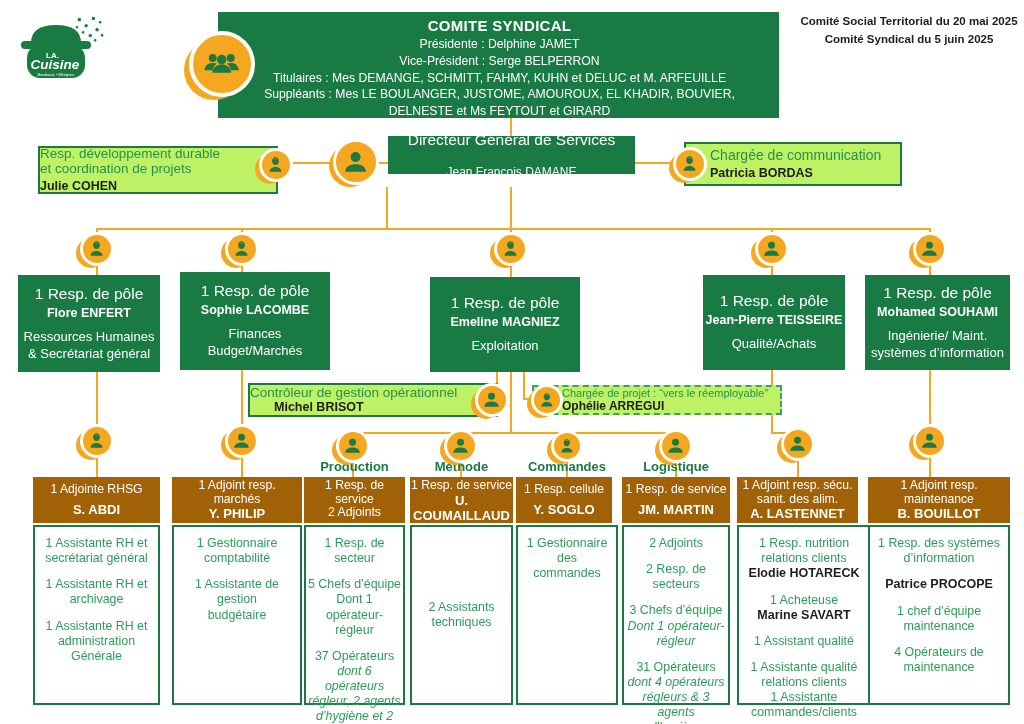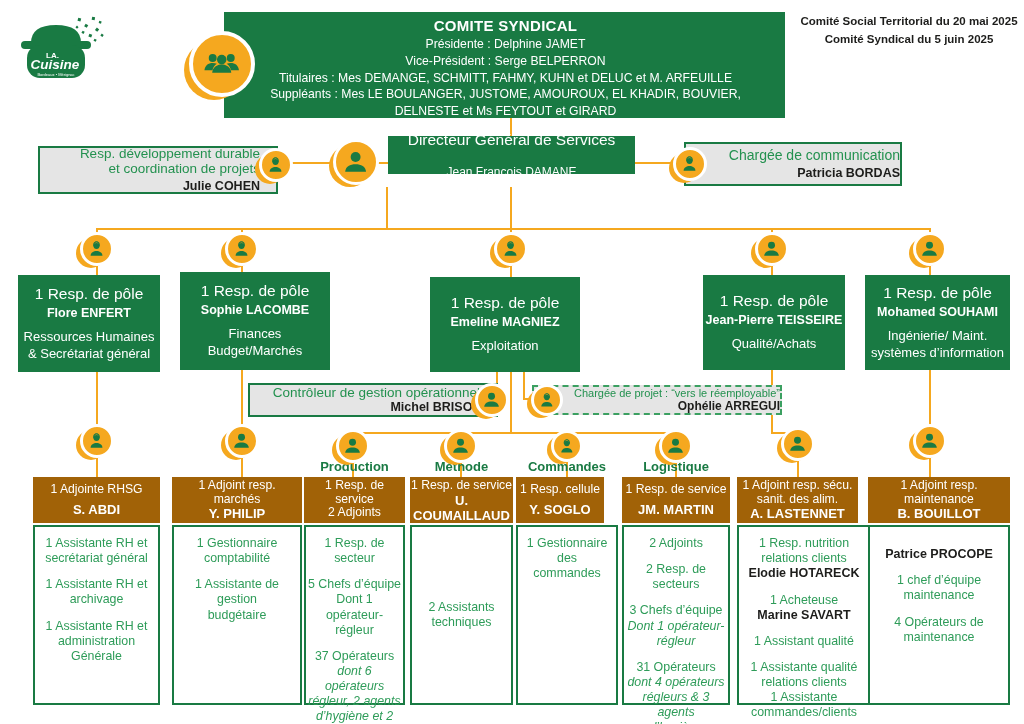--- a/index.html
+++ b/index.html
@@ -1,24 +1,24 @@
 <!DOCTYPE html>
 <html><head>
 <meta charset="utf-8">
 <style>
   html,body{margin:0;padding:0;background:#fff;}
   #canvas{position:relative;width:1024px;height:724px;background:#fff;overflow:hidden;
           font-family:"Liberation Sans",sans-serif;color:#1d1d1b;}
   .line{position:absolute;background:#f5a81f;z-index:1;}
   .gbox{position:absolute;background:#197a43;color:#fff;text-align:center;z-index:2;box-sizing:border-box;}
-  .wbox{position:absolute;background:#e5e5e5;border:2px solid #197a43;text-align:right;z-index:2;box-sizing:border-box;
+  .wbox{position:absolute;background:#bef264;border:2px solid #197a43;text-align:left;z-index:2;box-sizing:border-box;
         display:flex;flex-direction:column;justify-content:center;}
   .prel{white-space:pre-line;}
   
-  .comite{left:224px;top:12px;width:561px;height:106px;padding:5px 12px 0 14px;}
+  .comite{left:218px;top:12px;width:561px;height:106px;padding:5px 12px 0 14px;}
   .c-title{font-size:15px;font-weight:700;letter-spacing:.3px;margin-bottom:2px;}
   .c-line{font-size:12.2px;line-height:1.38;}
   .note{position:absolute;left:796px;top:13px;width:226px;text-align:center;font-size:11.5px;font-weight:700;
         line-height:1.55;z-index:2;}
   
   .dg{left:388px;top:136px;width:247px;height:38px;display:flex;flex-direction:column;justify-content:center;}
   .dg-role{font-size:15.5px;}
   .dg-name{font-size:12px;font-weight:400;margin-top:16px;}
   
   .w-role{color:#23914f;font-size:13.5px;line-height:1.1;}
@@ -239,21 +239,21 @@
     <div class="col-label" style="left: 461.5px; top: 459px;">Méthode</div>
     <div class="col-header" style="left: 410px; top: 477px; width: 103px;">
       <div class="col-role">1 Resp. de service</div>
       <div class="col-name">U. COUMAILLAUD</div>
     </div>
     <div class="col-body vmid" style="left: 410px; top: 525px; width: 103px;">
       <div class="item">2 Assistants
 techniques</div>
     </div>
     <div class="col-label" style="left: 567px; top: 459px;">Commandes</div>
-    <div class="col-header" style="left: 516px; top: 477px; width: 88px;">
+    <div class="col-header" style="left: 516px; top: 477px; width: 96px;">
       <div class="col-role">1 Resp. cellule</div>
       <div class="col-name">Y. SOGLO</div>
     </div>
     <div class="col-body" style="left: 516px; top: 525px; width: 102px;">
       <div class="item">1 Gestionnaire
 des
 commandes</div>
     </div>
     <div class="col-label" style="left: 676px; top: 459px;">Logistique</div>
     <div class="col-header" style="left: 622px; top: 477px; width: 108px;">
@@ -287,20 +287,22 @@
 relations clients</div>
       <div class="item">1 Assistante
 commandes/clients</div>
     </div>
     <div class="col-header" style="left: 868px; top: 477px; width: 142px;">
       <div class="col-role">1 Adjoint resp.
 maintenance</div>
       <div class="col-name">B. BOUILLOT</div>
     </div>
     <div class="col-body" style="left: 868px; top: 525px; width: 142px;">
+      <div class="item">1 Resp. des systèmes
+d’information</div>
       <div class="item b gap">Patrice PROCOPE</div>
       <div class="item gap">1 chef d’équipe
 maintenance</div>
       <div class="item gap">4 Opérateurs de
 maintenance</div>
     </div>
     <span class="picon big" style="left: 189px; top: 31px; width: 58px; height: 58px;">
       <svg>
         <use href="#p-g"></use>
       </svg>

